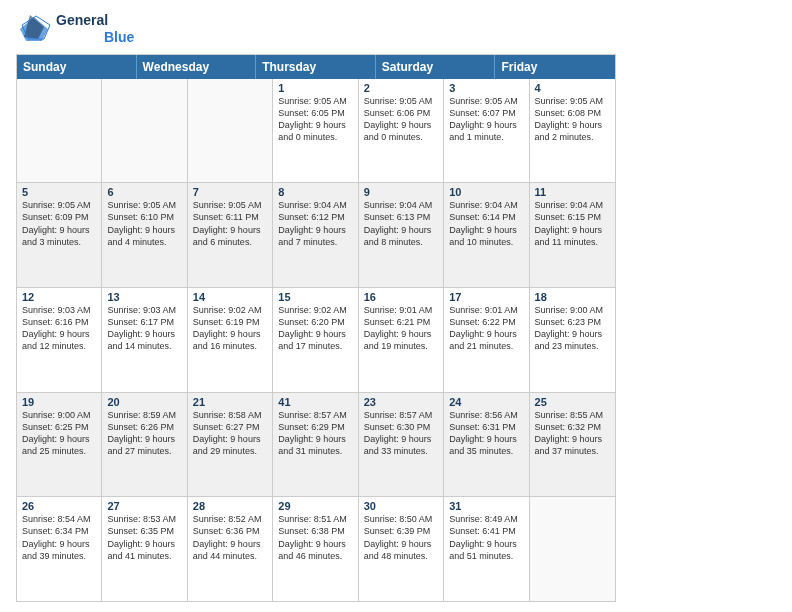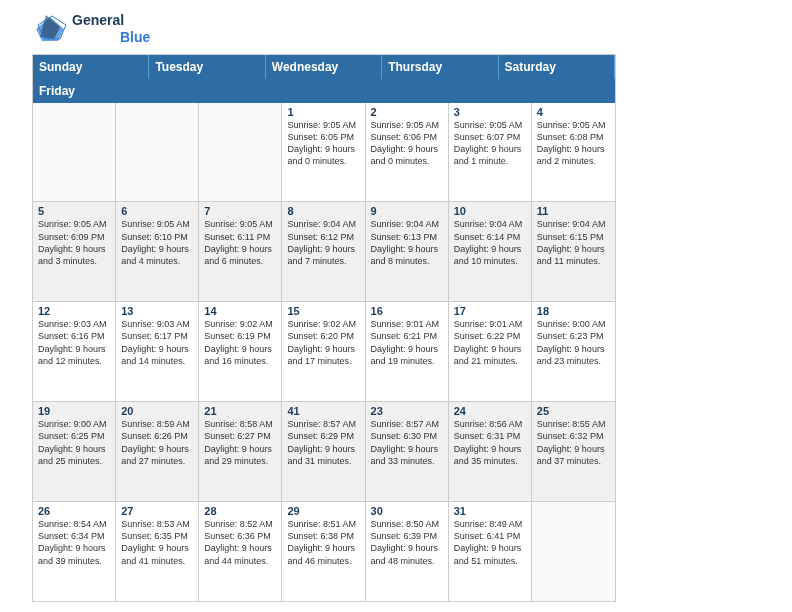--- a/index.html
+++ b/index.html
@@ -6,21 +6,21 @@
     body {
       width: 792px;
       height: 612px;
       font-family: Arial, Helvetica, sans-serif;
       background: #fff;
       overflow: hidden;
     }
     .page {
       width: 632px;
       height: 612px;
-      padding: 12px 16px 10px 32px;
+      padding: 12px 16px 10px 16px;
       display: flex;
       flex-direction: column;
     }
     .header {
       display: flex;
       justify-content: space-between;
       align-items: flex-start;
       margin-bottom: 8px;
     }
     .logo {
@@ -118,21 +118,20 @@
     </div>
     <div class="title-block">
       <div class="month-title"></div>
       <div class="location"></div>
     </div>
   </div>
 
   <div class="calendar">
     <div class="cal-header">
     <div class="cal-header-cell">Sunday</div>
-        <div class="cal-header-cell">Tuesday</div>
         <div class="cal-header-cell">Wednesday</div>
         <div class="cal-header-cell">Thursday</div>
         <div class="cal-header-cell">Saturday</div>
         <div class="cal-header-cell">Friday</div>
       </div>
     <div class="cal-body">
     <div class="cal-row">
           <div class="cal-cell empty"></div>
           <div class="cal-cell empty"></div>
           <div class="cal-cell empty"></div>

